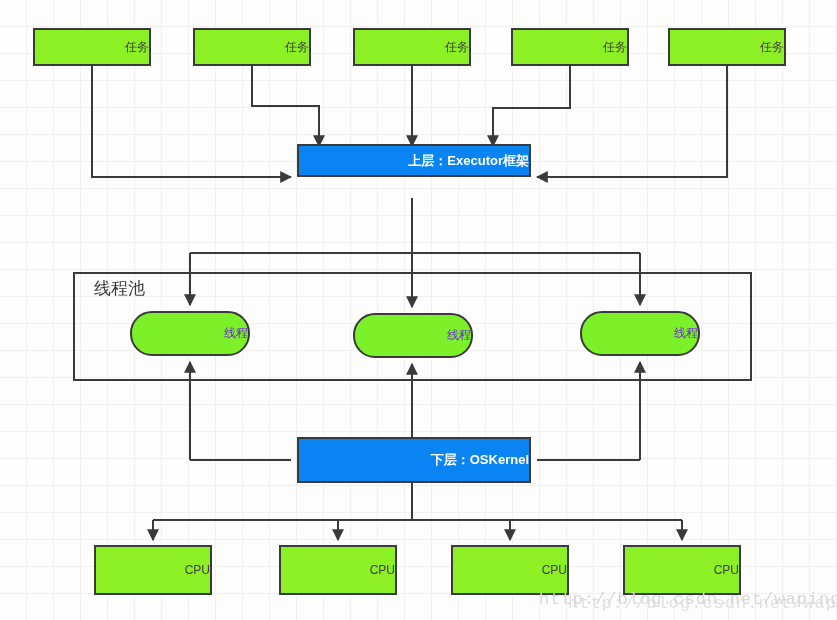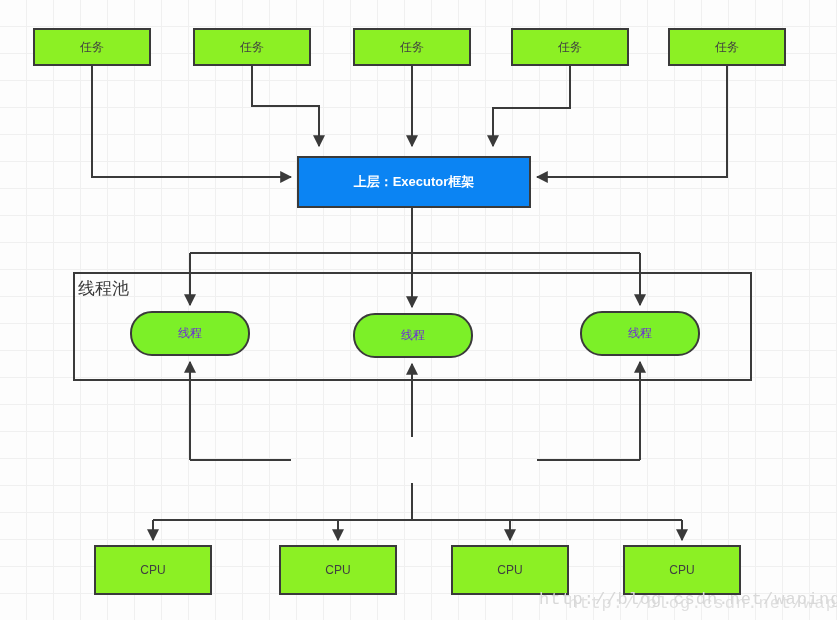--- a/index.html
+++ b/index.html
@@ -31,21 +31,21 @@
     left: 0; top: 0;
     width: 837px;
     height: 620px;
     pointer-events: none;
   }
   .node {
     position: absolute;
     box-sizing: border-box;
     display: flex;
     align-items: center;
-    justify-content: center;
+    justify-content: flex-end;
     text-align: center;
     line-height: 1.2;
   }
   .node-green {
     background: #8cf024;
     border: 2px solid #3a3a3a;
     color: #404040;
     font-size: 12px;
   }
   .node-blue {
@@ -141,37 +141,40 @@
   <div class="node node-green" style="left:353px; top:28px; width:118px; height:38px;">
     <span>任务</span>
   </div>
   <div class="node node-green" style="left:511px; top:28px; width:118px; height:38px;">
     <span>任务</span>
   </div>
   <div class="node node-green" style="left:668px; top:28px; width:118px; height:38px;">
     <span>任务</span>
   </div>
 
-  <div class="node node-blue" style="left:297px; top:156px; width:234px; height:52px;">
+  <div class="node node-blue" style="left:297px; top:144px; width:234px; height:33px;">
     <span>上层：Executor框架</span>
   </div>
 
   <div class="group-box" style="left:73px; top:272px; width:679px; height:109px;"></div>
-  <div class="group-label" style="left:78px; top:277px;">线程池</div>
+  <div class="group-label" style="left:94px; top:277px;">线程池</div>
 
   <div class="node node-thread" style="left:130px; top:311px; width:120px; height:45px;">
     <span>线程</span>
   </div>
   <div class="node node-thread" style="left:353px; top:313px; width:120px; height:45px;">
     <span>线程</span>
   </div>
   <div class="node node-thread" style="left:580px; top:311px; width:120px; height:45px;">
     <span>线程</span>
   </div>
 
+  <div class="node node-blue" style="left:297px; top:437px; width:234px; height:46px;">
+    <span>下层：OSKernel</span>
+  </div>
 
   <div class="node node-green" style="left:94px; top:545px; width:118px; height:50px;">
     <span>CPU</span>
   </div>
   <div class="node node-green" style="left:279px; top:545px; width:118px; height:50px;">
     <span>CPU</span>
   </div>
   <div class="node node-green" style="left:451px; top:545px; width:118px; height:50px;">
     <span>CPU</span>
   </div>

